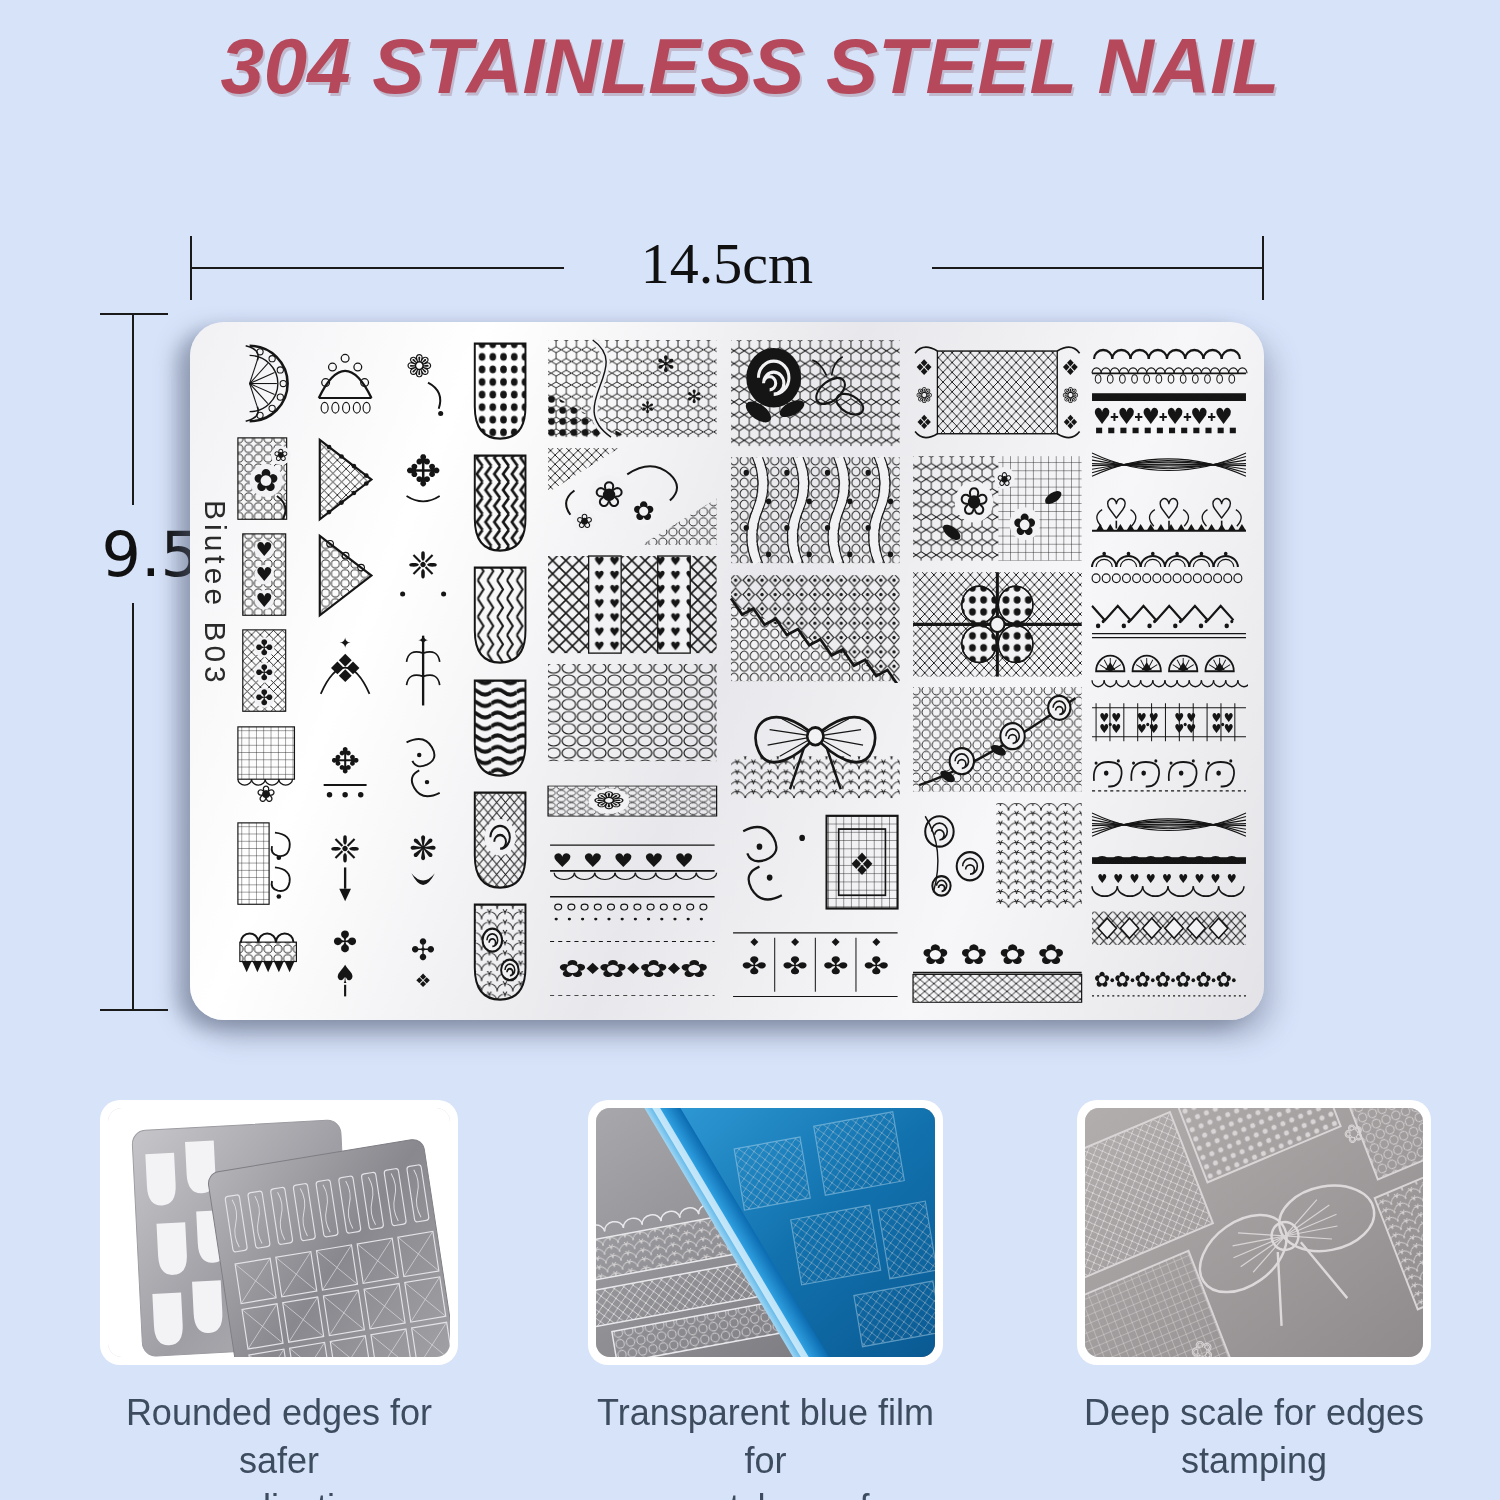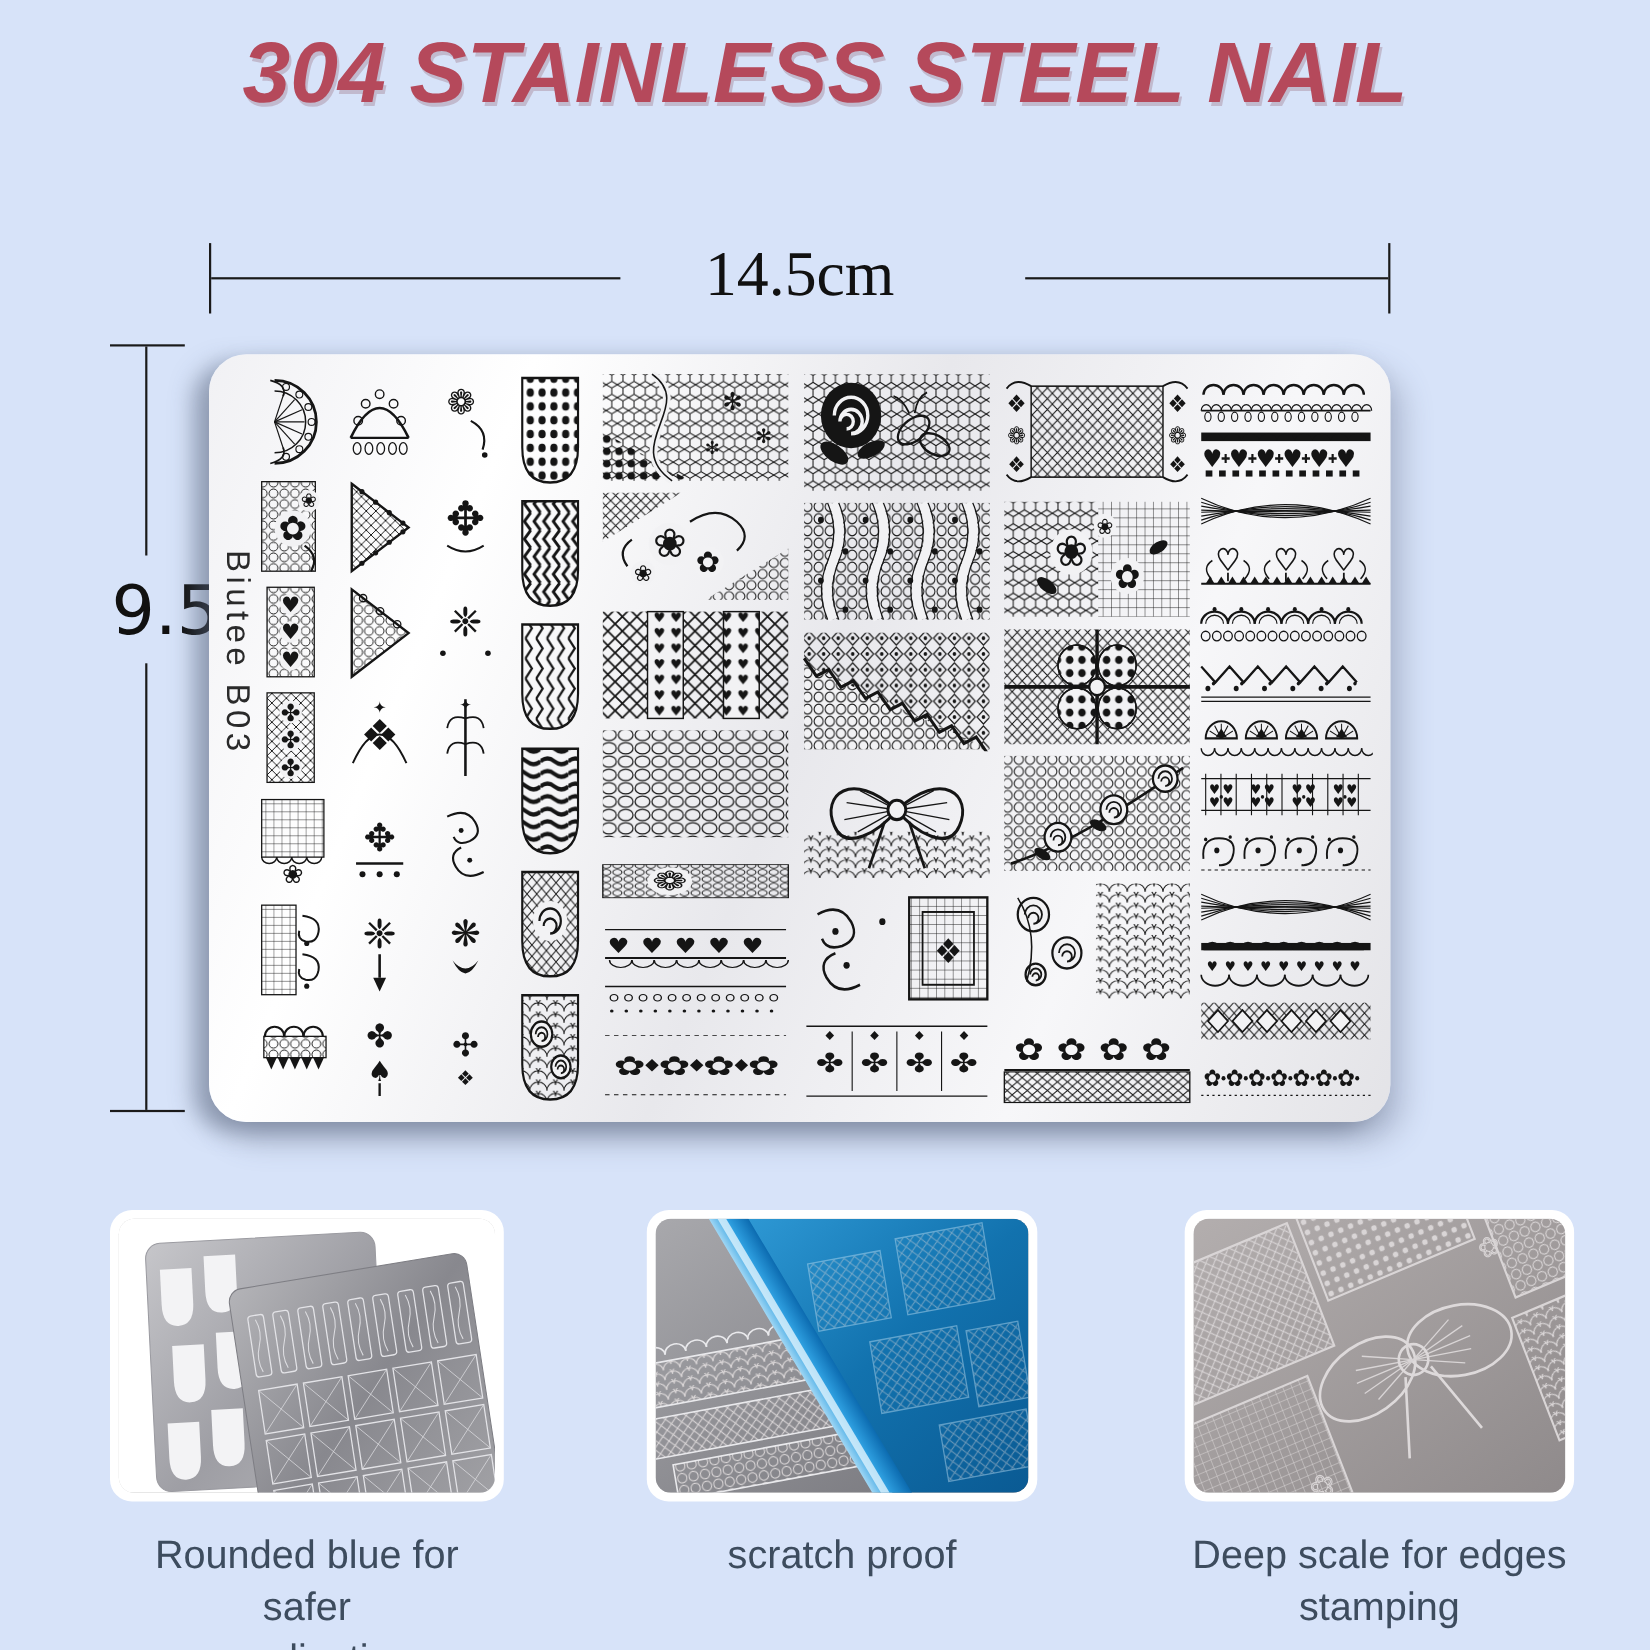--- a/index.html
+++ b/index.html
@@ -1,21 +1,21 @@
 <!DOCTYPE html>
 <html><head>
 <meta charset="utf-8">
 <style>
   html,body{margin:0;padding:0;background:#d7e3f9;}
   .canvas{position:relative;width:1500px;height:1500px;overflow:hidden;font-family:"Liberation Sans",sans-serif;background:#d7e3f9;}
   
   .title{position:absolute;top:14px;left:0;right:0;text-align:center;}
   .title-line{font-size:78px;line-height:1.34;font-weight:bold;font-style:italic;color:#b5495b;letter-spacing:0px;text-shadow:2px 3px 0 rgba(120,40,55,0.22);}
   
-  .hdim{position:absolute;left:190px;top:221px;width:1074px;height:64px;}
+  .hdim{position:absolute;left:190px;top:236px;width:1074px;height:64px;}
   .tick{position:absolute;top:0;bottom:0;width:2px;background:#1a1a1a;}
   .tl{left:0}.tr{right:0}
   .seg{position:absolute;top:31px;height:2px;background:#1a1a1a;}
   .s1{left:2px;width:372px}.s2{right:2px;width:330px}
   .hlabel{position:absolute;left:0;right:0;top:50%;transform:translateY(-56%);text-align:center;font-family:"Liberation Serif",serif;font-size:58px;color:#111;}
   
   .vdim{position:absolute;left:100px;top:313px;width:68px;height:698px;}
   .vtick{position:absolute;left:0;right:0;height:2px;background:#1a1a1a;}
   .vt{top:0}.vb{bottom:0}
   .vseg{position:absolute;left:32px;width:2px;background:#1a1a1a;}
@@ -1111,21 +1111,21 @@
                 <path d="M219,232 l37,40 M256,232 l-37,40" stroke="#d8d8dc" stroke-width="0.7" fill="none"></path>
                 <rect x="262" y="232" width="37" height="40" fill="none" stroke="#e3e3e7" stroke-width="1.2"></rect>
                 <path d="M262,232 l37,40 M299,232 l-37,40" stroke="#d8d8dc" stroke-width="0.7" fill="none"></path>
                 <rect x="305" y="232" width="37" height="40" fill="none" stroke="#e3e3e7" stroke-width="1.2"></rect>
                 <path d="M305,232 l37,40 M342,232 l-37,40" stroke="#d8d8dc" stroke-width="0.7" fill="none"></path>
               </g>
             </svg>
           </div>
         </div>
       <figcaption class="caption">
-        <div class="cap-line">Rounded blue for safer</div>
+        <div class="cap-line">Rounded edges for safer</div>
         <div class="cap-line">applicatio</div>
       </figcaption>
     </figure>
     <figure class="feature f2">
       <div class="card">
           <div class="photo" id="photo1">
             <svg viewBox="0 0 355 249" preserveAspectRatio="none">
               <rect width="355" height="249" fill="url(#g-steel3)"></rect>
   <g transform="rotate(-10 80 180)">
     <rect x="0" y="118" width="175" height="40" fill="url(#p-scaleL)" stroke="#e9e9ec" stroke-width="1.5"></rect>
@@ -1151,20 +1151,21 @@
               </g>
   <path d="M70,0 L225,249" stroke="#bde2f8" stroke-width="3" opacity="0.9" fill="none"></path>
   <g transform="translate(147,124) rotate(-32)">
                 <rect x="-16" y="-175" width="32" height="350" rx="16" fill="url(#g-roll)"></rect>
                 <rect x="-9" y="-175" width="7" height="350" fill="#d6eefb" opacity="0.85"></rect>
               </g>
             </svg>
           </div>
         </div>
       <figcaption class="caption">
+        <div class="cap-line">Transparent blue film for</div>
         <div class="cap-line">scratch proof</div>
       </figcaption>
     </figure>
     <figure class="feature f3">
       <div class="card">
           <div class="photo" id="photo2">
             <svg viewBox="0 0 353 249" preserveAspectRatio="none">
               <rect width="353" height="249" fill="url(#g-taupe)"></rect>
   <g transform="rotate(-22 176 124)">
     <rect x="-30" y="-20" width="170" height="120" fill="url(#p-latL)" stroke="#d9d5d6" stroke-width="2"></rect>

